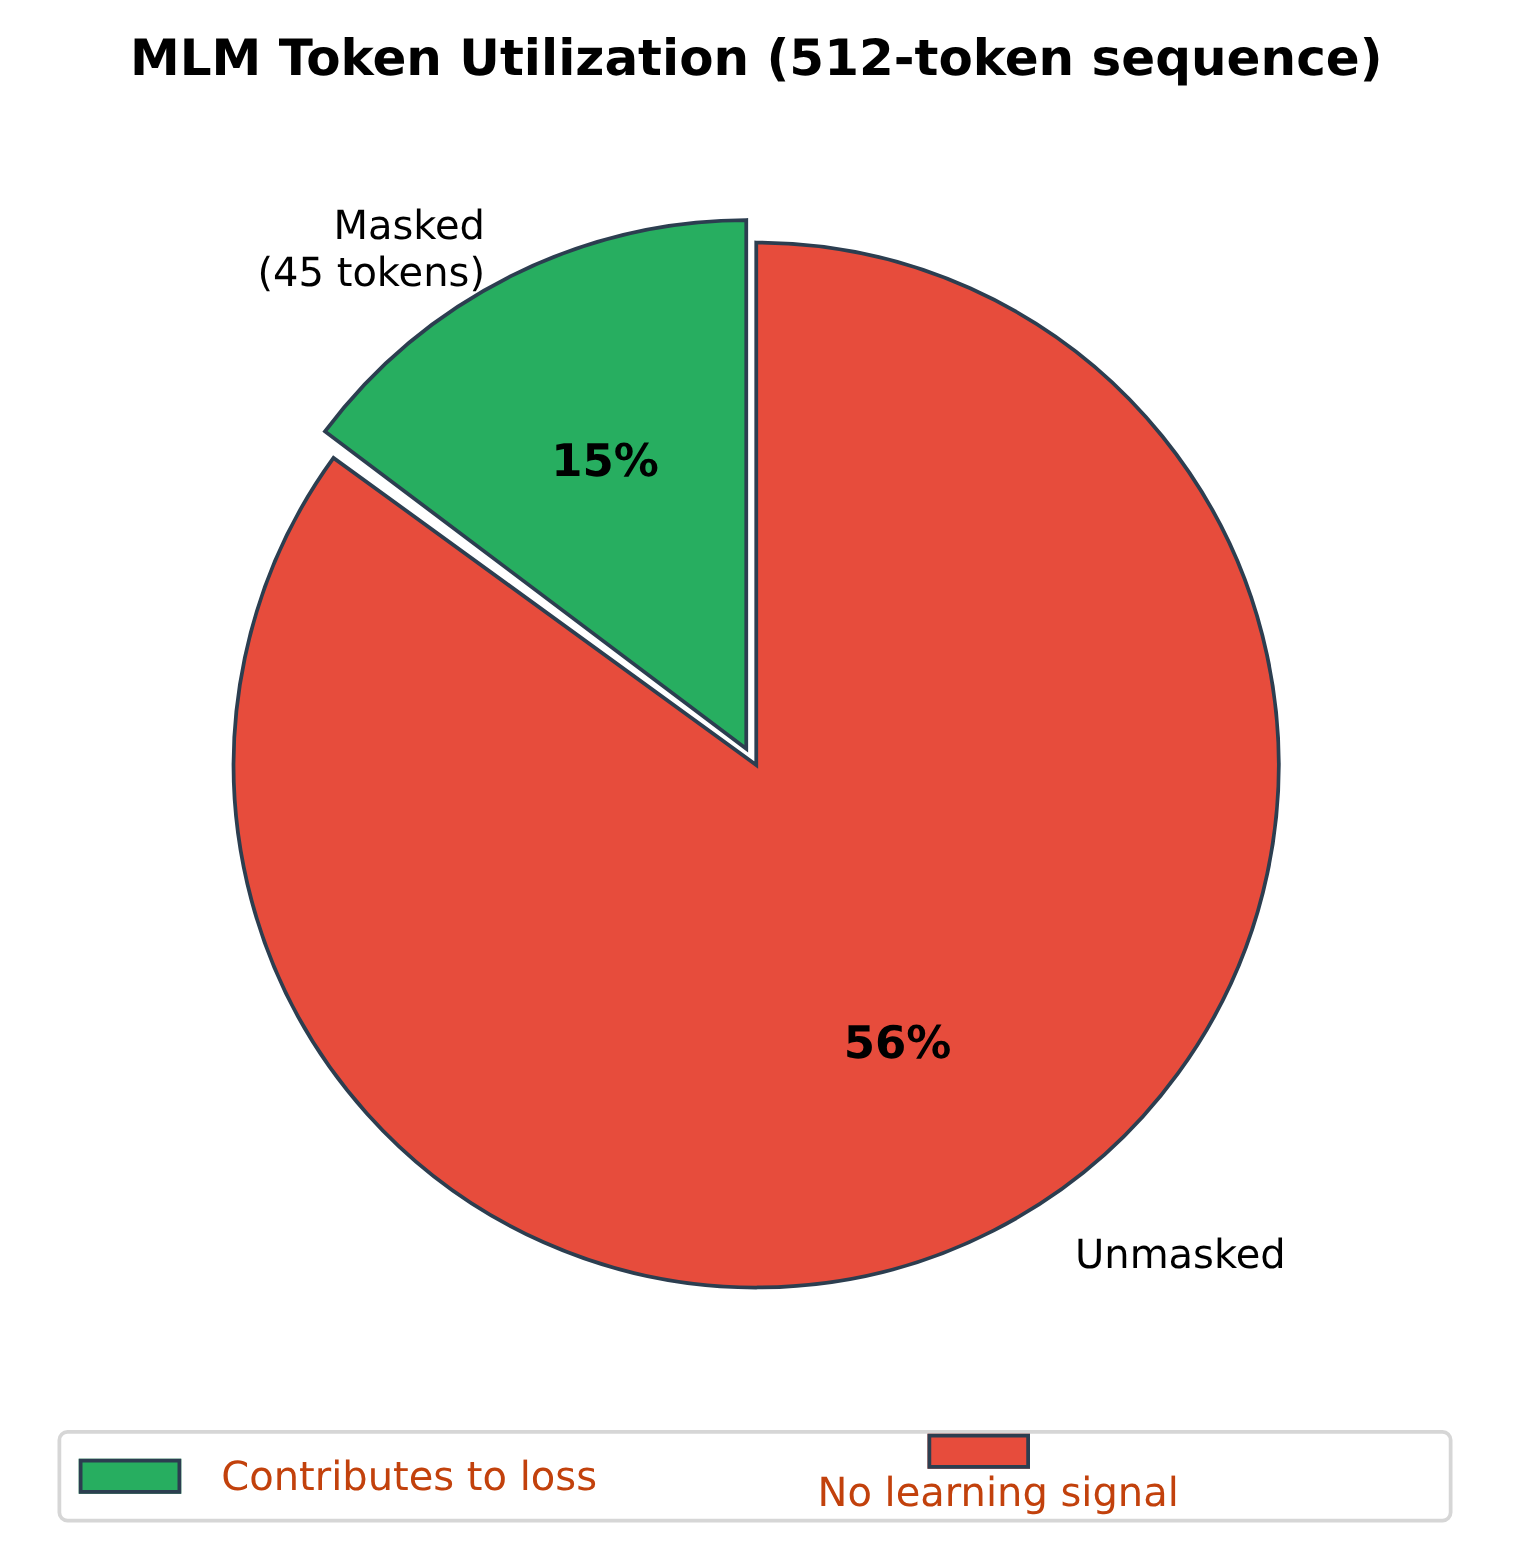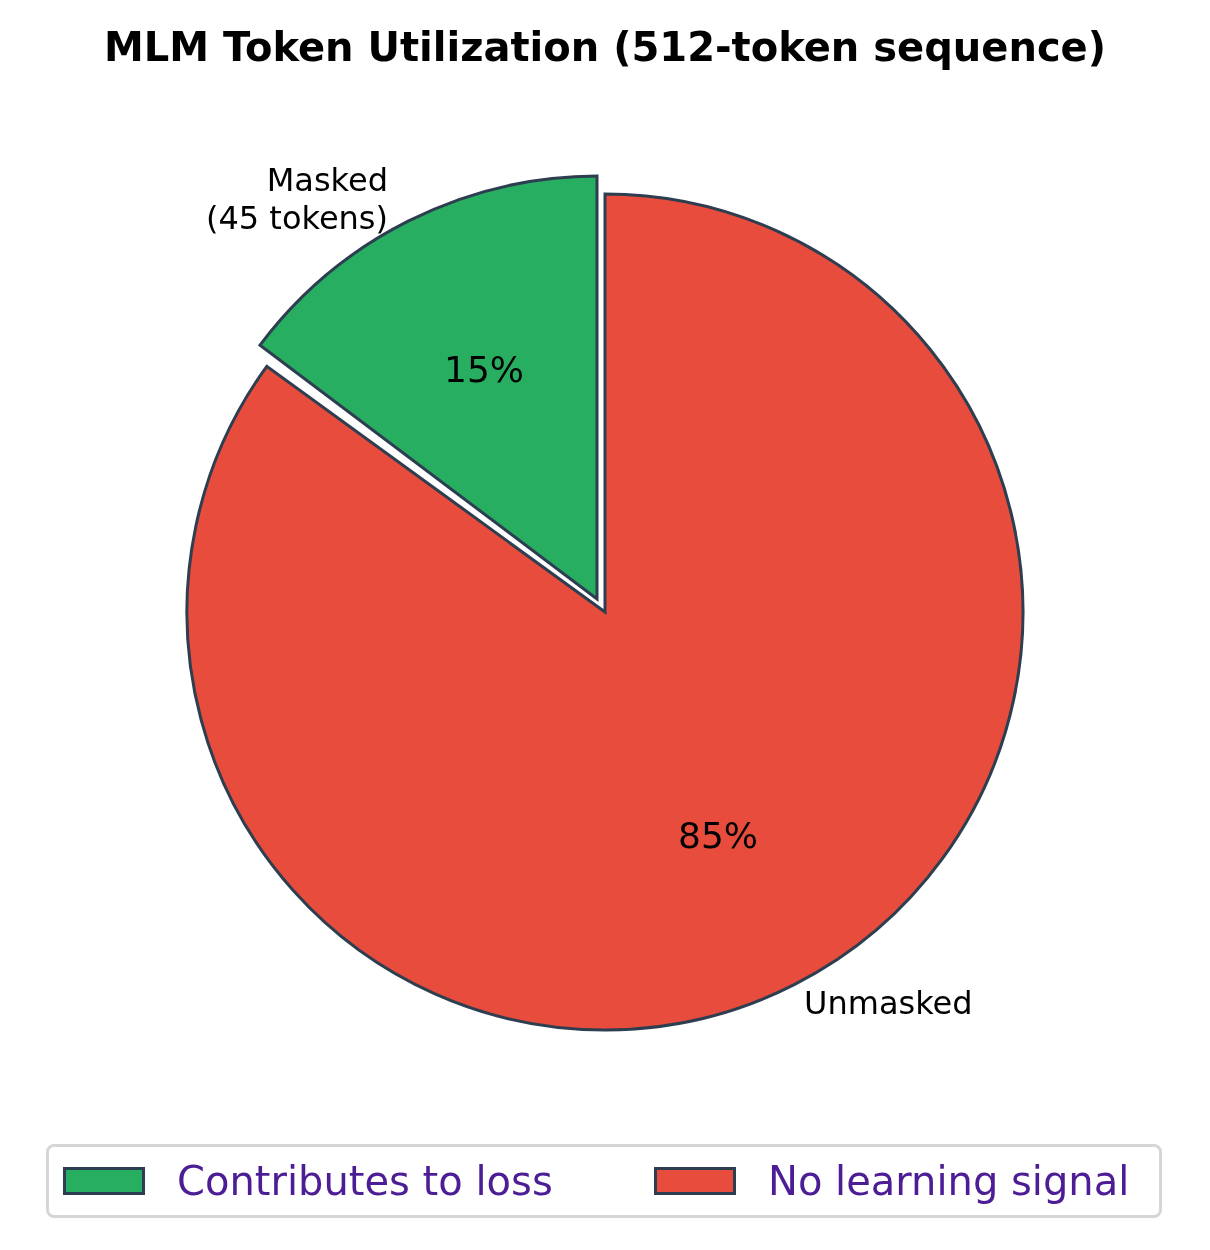--- a/index.html
+++ b/index.html
@@ -1,26 +1,26 @@
 <!DOCTYPE html>
 <html><head>
 <meta charset="utf-8">
 <style>
   html, body { margin:0; padding:0; background:#ffffff; }
   body { width:1210px; height:1250px; position:relative; overflow:hidden; font-family:"DejaVu Sans", sans-serif; }
   .title { position:absolute; left:0; width:1210px; top:24px; text-align:center; font-weight:bold; font-size:40px; color:#000; }
   svg.pie { position:absolute; left:0; top:0; }
   .lbl { position:absolute; font-size:32px; color:#000; line-height:38px; }
   .lbl-masked { right:822px; top:142px; text-align:right;margin-top:19px; }
-  .lbl-unmasked { left:804px; top:984px; text-align:left; }
-  .pct { position:absolute; font-size:36px; font-weight:normal; color:#000; transform:translate(-50%,-50%); }
+  .lbl-unmasked { left:860px; top:984px; text-align:left; }
+  .pct { position:absolute; font-size:36px; font-weight:bold; color:#000; transform:translate(-50%,-50%); }
   .legend { position:absolute; left:46px; top:1144px; width:1116px; height:74px; border:3px solid #d6d6d6; border-radius:8px; box-sizing:border-box; background:#fff; }
   .leg-item { position:absolute; top:0; height:68px; display:flex; align-items:center; }
   .swatch { width:82px; height:28px; border:3px solid #2c3e50; box-sizing:border-box; margin-right:32px; }
-  .leg-text { font-size:40px; color:#4c1d95;text-align:center; }
+  .leg-text { font-size:32px; color:#c2410c;text-align:center; }
 </style>
 </head>
 <body>
 
 <div class="title">MLM Token Utilization (512-token sequence)</div>
 
 <svg class="pie" width="1210" height="1250">
 
   <path d="M605,612 L605,194 A418,418 0 1,1 266.8,366.3 Z" fill="#e74c3c" stroke="#2c3e50" stroke-width="3" stroke-linejoin="miter"></path>
 
@@ -29,24 +29,24 @@
 
 <div class="lbl lbl-masked">
   <div>Masked</div>
   <div>(45 tokens)</div>
 </div>
 <div class="lbl lbl-unmasked">
   <div>Unmasked</div>
 </div>
 
 <div class="pct" style="left:484px; top:369px;">15%</div>
-<div class="pct" style="left:718px; top:835px;">85%</div>
+<div class="pct" style="left:718px; top:835px;">56%</div>
 
 <div class="legend">
   <div class="leg-item" style="left:14px;">
     <div class="swatch" style="background:#27ae60;"></div>
     <span class="leg-text">Contributes to loss</span>
   </div>
-  <div class="leg-item" style="left:605px;">
+  <div class="leg-item" style="left:605px;flex-direction:column;">
     <div class="swatch" style="background:#e74c3c;"></div>
     <span class="leg-text">No learning signal</span>
   </div>
 </div>
 
 </body></html>

